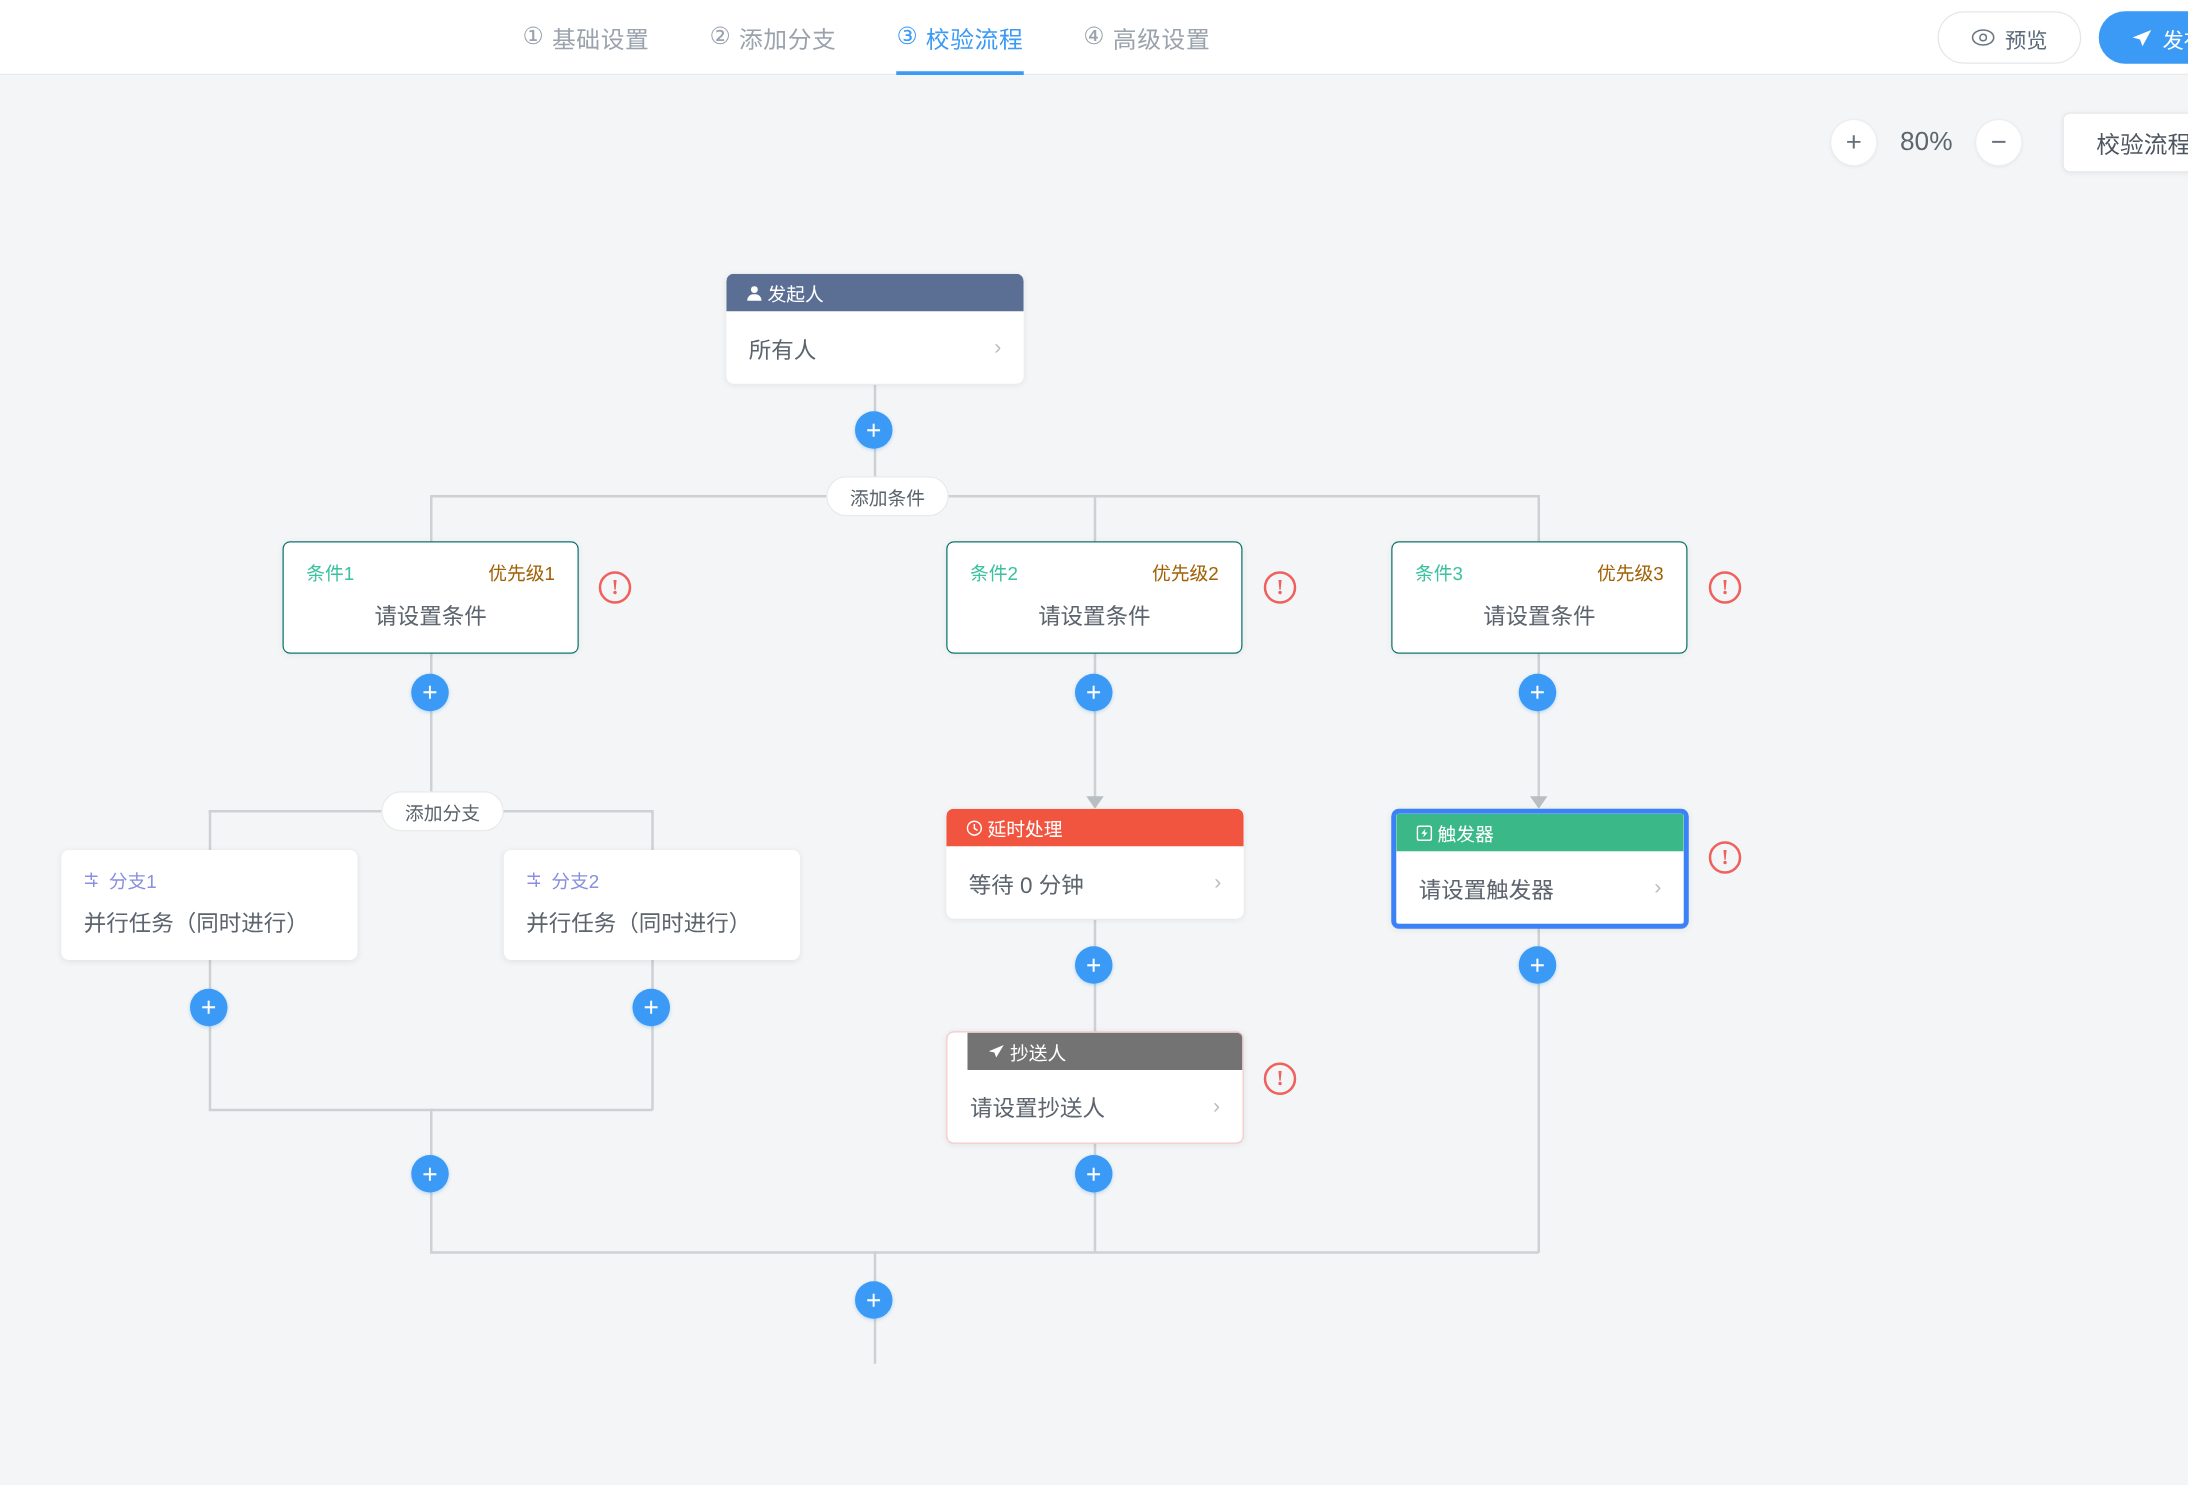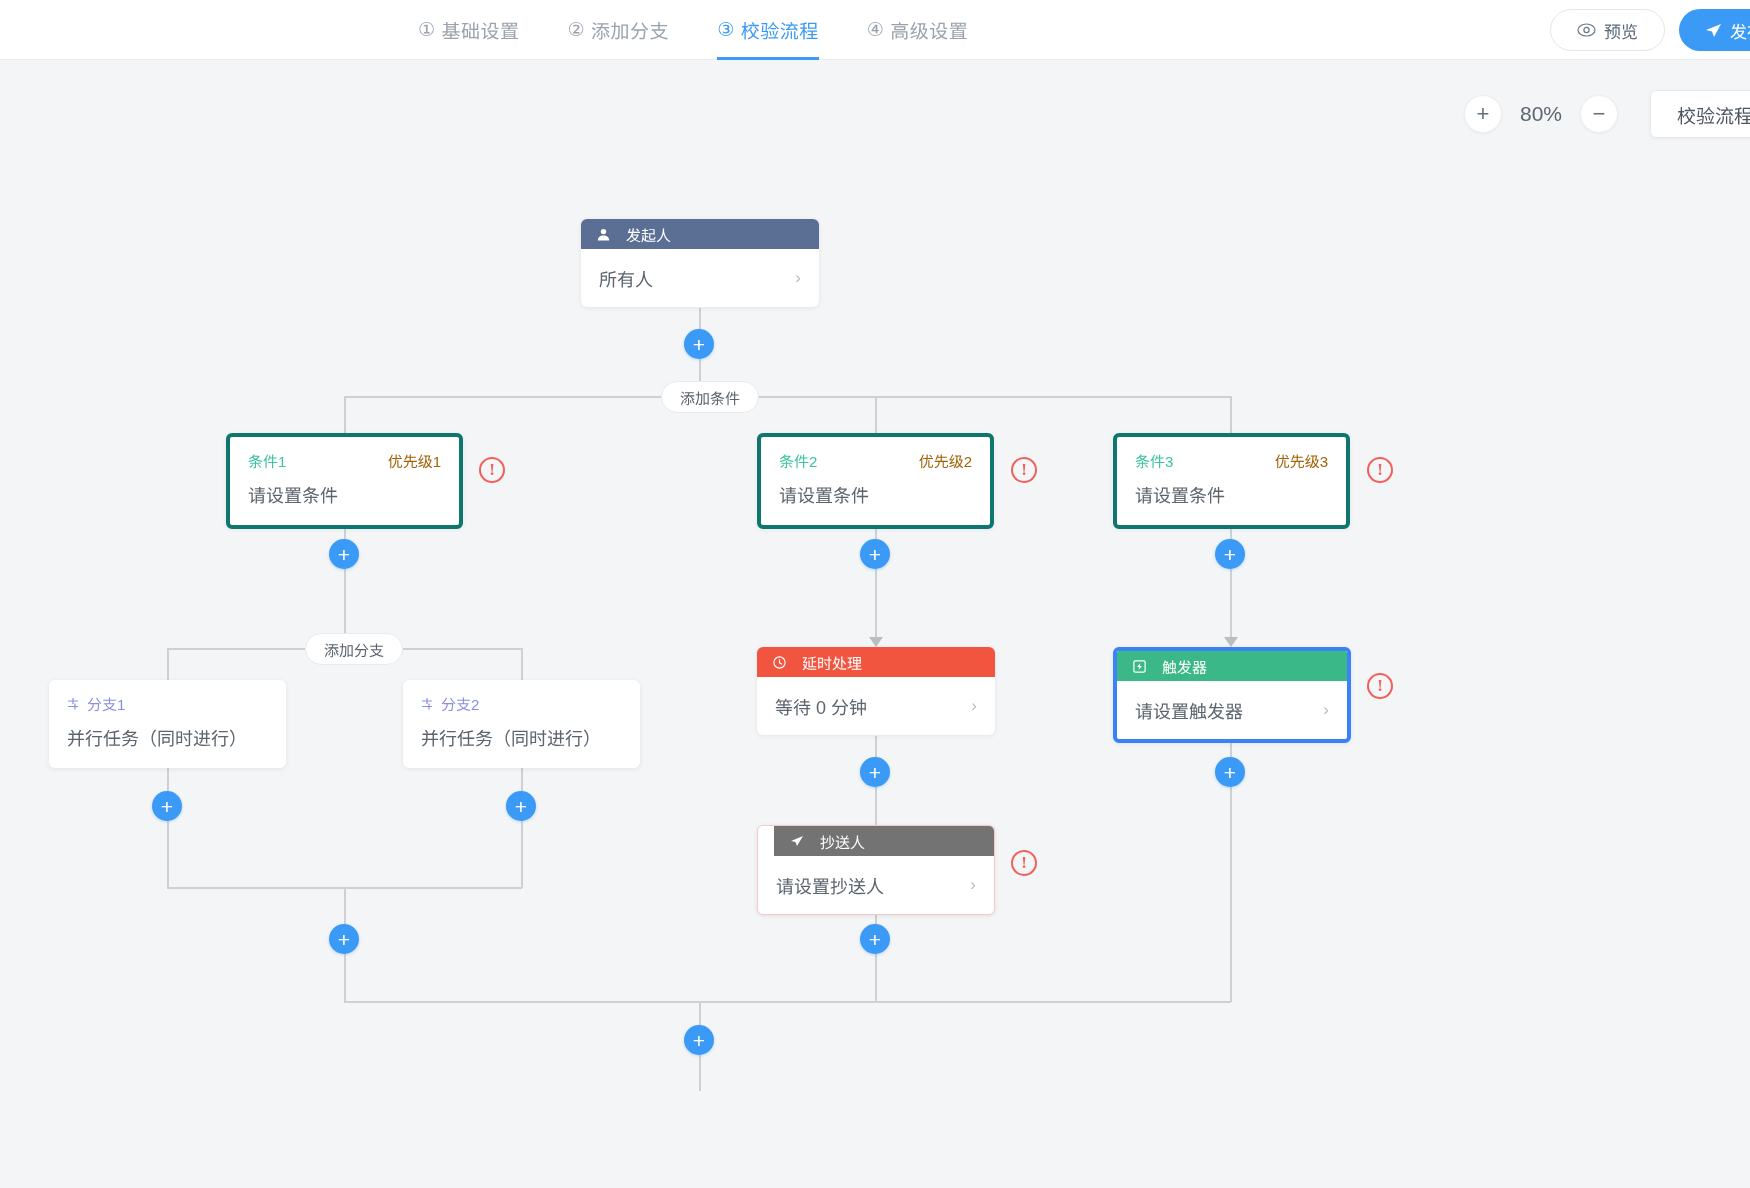--- a/index.html
+++ b/index.html
@@ -99,39 +99,40 @@
     font-size: 15px; display: flex; align-items: center; justify-content: center;
     z-index: 12; cursor: pointer; white-space: nowrap;
   }
 
   
   .node {
     position: absolute; background: #fff; border-radius: 6px;
     box-shadow: 0 1px 5px rgba(0,0,0,.08); z-index: 10; overflow: hidden;
   }
   .node-head {
-    height: 30px; display: flex; align-items: center; gap: 16px;
+    height: 30px; display: flex; align-items: center; gap: 4px;
     padding: 0 16px; color: #fff; font-size: 15px;
   }
   .node-body {
     display: flex; align-items: center; justify-content: space-between;
     padding: 0 18px; height: 58px; font-size: 18px; color: #5c646d;
   }
   .chev { color: #b8bec4; font-size: 17px; }
 
   .head-initiator { background: #5b6e94; }
   .head-delay     { background: #f1543f; }
   .head-trigger   { background: #3bb887; }
   .head-cc        { background: #737373; margin-left: 16px; }
 
   
   .cond {
-    position: absolute; background: #fff; border: 4px solid #0f766e;
+    position: absolute; background: #fff; border: 1px solid #0f766e;
     border-radius: 6px; z-index: 10;
     box-shadow: 0 1px 5px rgba(0,0,0,.06);
+    text-align: center;
   }
   .cond-top {
     display: flex; align-items: center; justify-content: space-between;
     padding: 13px 18px 0 18px; font-size: 15px;
   }
   .cond-name { color: #3cc2a0; }
   .cond-prio { color: #a16207; }
   .cond-body { padding: 10px 18px 18px 18px; font-size: 18px; color: #5c646d; }
 
   

